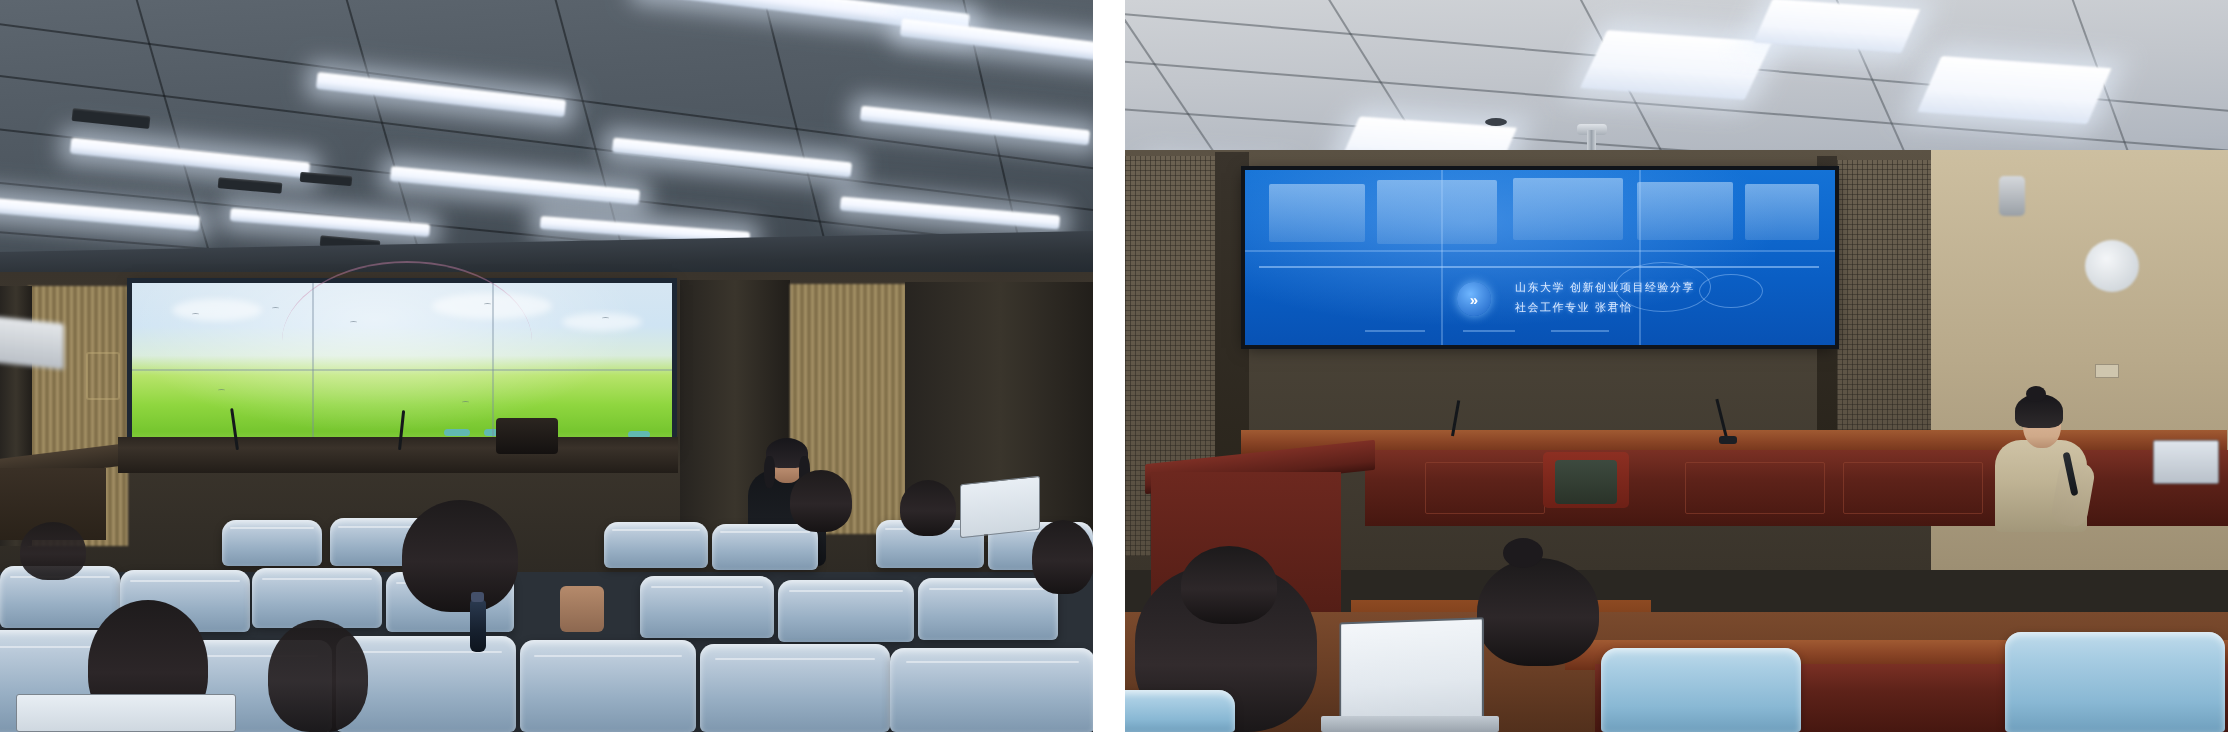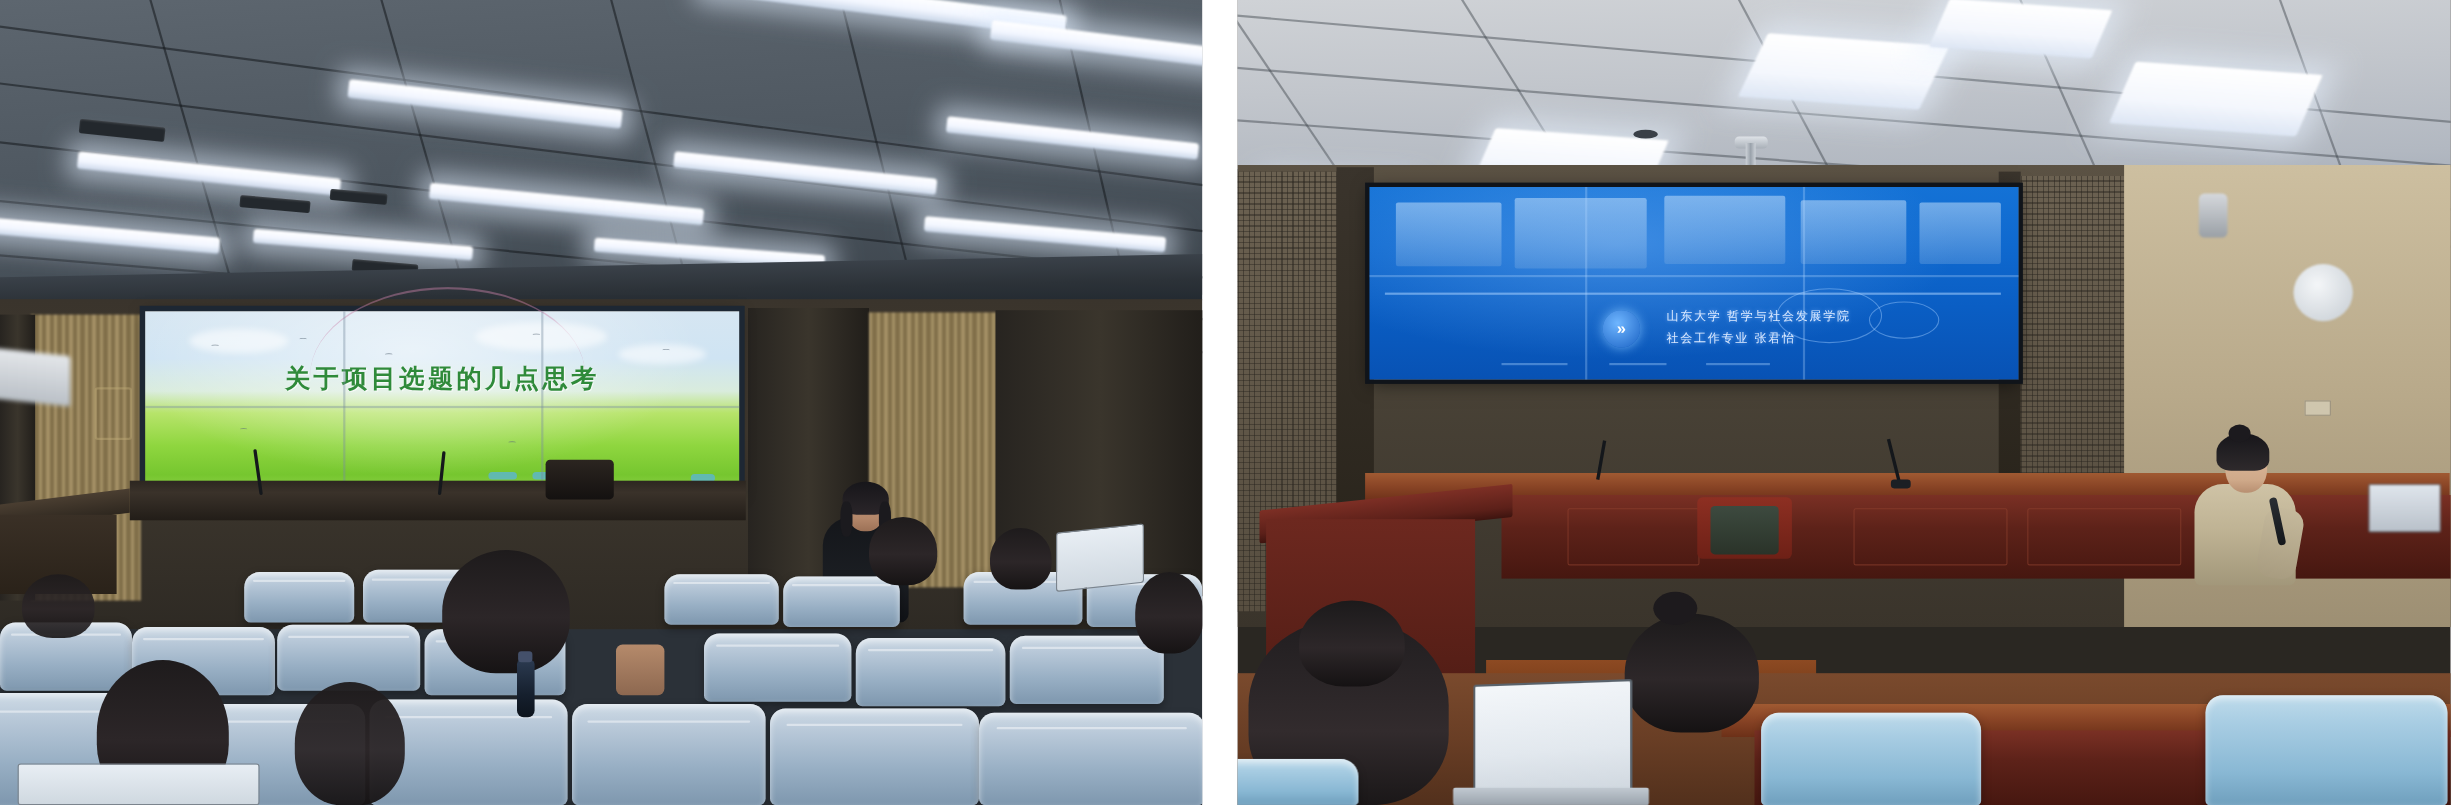--- a/index.html
+++ b/index.html
@@ -463,21 +463,20 @@
       <div class="L-cloud" style="left:430px;top:30px;width:80px;height:18px;"></div>
 
       <div class="L-bird" style="left:60px;top:30px;"></div>
       <div class="L-bird" style="left:140px;top:24px;"></div>
       <div class="L-bird" style="left:218px;top:38px;"></div>
       <div class="L-bird" style="left:352px;top:20px;"></div>
       <div class="L-bird" style="left:470px;top:34px;"></div>
       <div class="L-bird" style="left:86px;top:106px;"></div>
       <div class="L-bird" style="left:330px;top:118px;"></div>
 
-      <div class="L-title">关于项目选题的几点思考</div>
 
       <div class="L-slidebtn" style="left:312px;top:146px;width:26px;"></div>
       <div class="L-slidebtn" style="left:352px;top:146px;width:20px;"></div>
       <div class="L-slidebtn" style="left:496px;top:148px;width:22px;"></div>
 
       <div class="L-screen-seam" style="left:180px;top:0;width:1.5px;height:165px;"></div>
       <div class="L-screen-seam" style="left:360px;top:0;width:1.5px;height:165px;"></div>
       <div class="L-screen-seam" style="left:0;top:86px;width:540px;height:1.5px;"></div>
     </div>
 
@@ -578,21 +577,21 @@
       <div class="R-scr-thumb" style="left:268px;top:8px;width:110px;height:62px;"></div>
       <div class="R-scr-thumb" style="left:392px;top:12px;width:96px;height:58px;"></div>
       <div class="R-scr-thumb" style="left:500px;top:14px;width:74px;height:56px;"></div>
 
       <div class="R-ring" style="left:370px;top:92px;width:96px;height:50px;"></div>
       <div class="R-ring" style="left:454px;top:104px;width:64px;height:34px;"></div>
 
       <div class="R-arrowbadge">»</div>
 
 
-      <div class="R-sub">山东大学 哲学与社会发展学院</div>
+      <div class="R-sub">山东大学 创新创业项目经验分享</div>
       <div class="R-sub" style="top:130px;">社会工作专业 张君怡</div>
 
       <div class="R-scr-line" style="left:14px;top:96px;width:560px;"></div>
       <div class="R-scr-line" style="left:120px;top:160px;width:60px;opacity:.7;"></div>
       <div class="R-scr-line" style="left:218px;top:160px;width:52px;opacity:.7;"></div>
       <div class="R-scr-line" style="left:306px;top:160px;width:58px;opacity:.7;"></div>
 
       <div class="R-scr-seam" style="left:196px;top:0;width:1.5px;height:175px;"></div>
       <div class="R-scr-seam" style="left:394px;top:0;width:1.5px;height:175px;"></div>
       <div class="R-scr-seam" style="left:0;top:80px;width:590px;height:1.5px;"></div>

